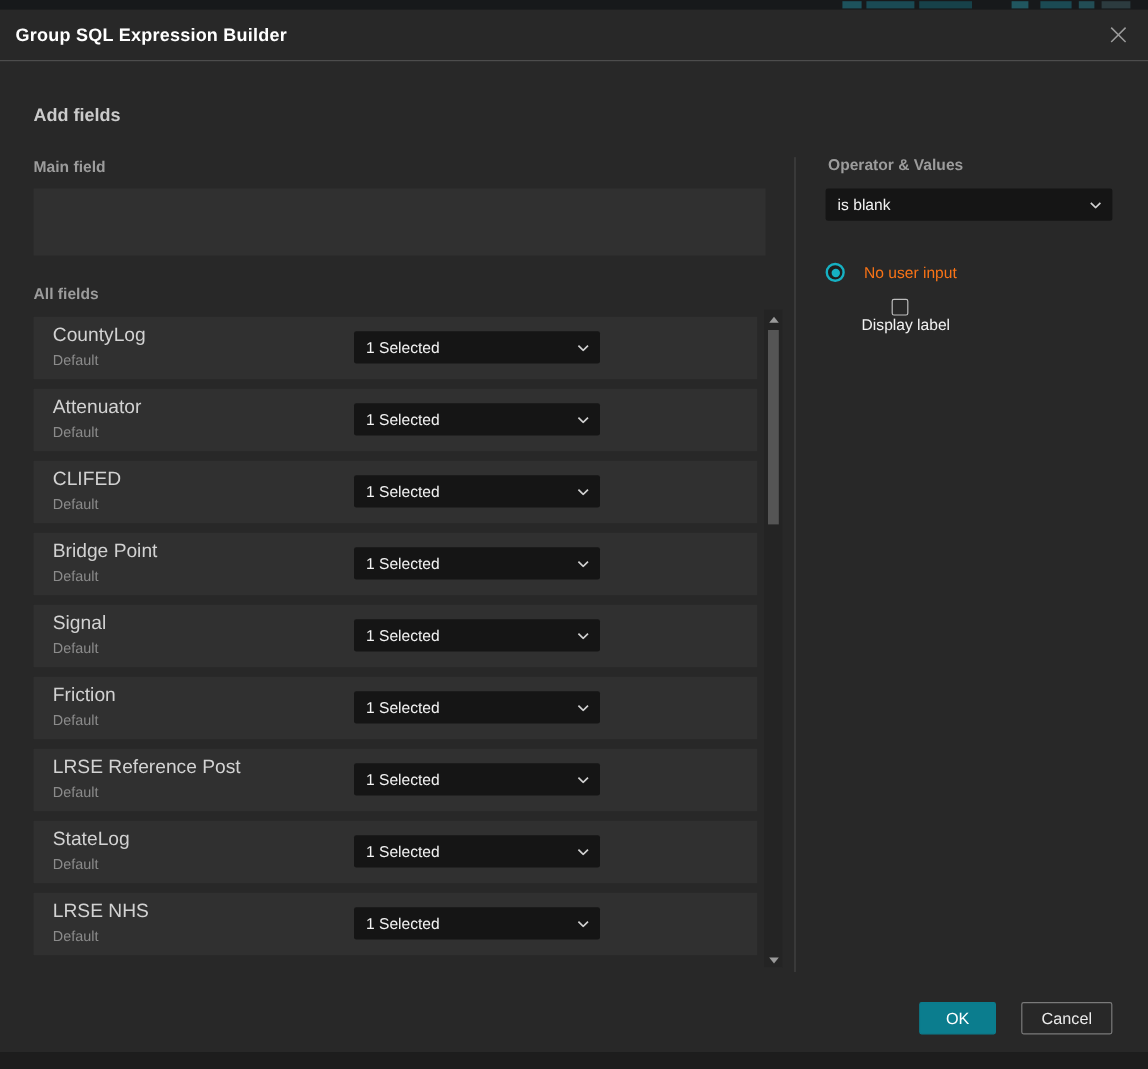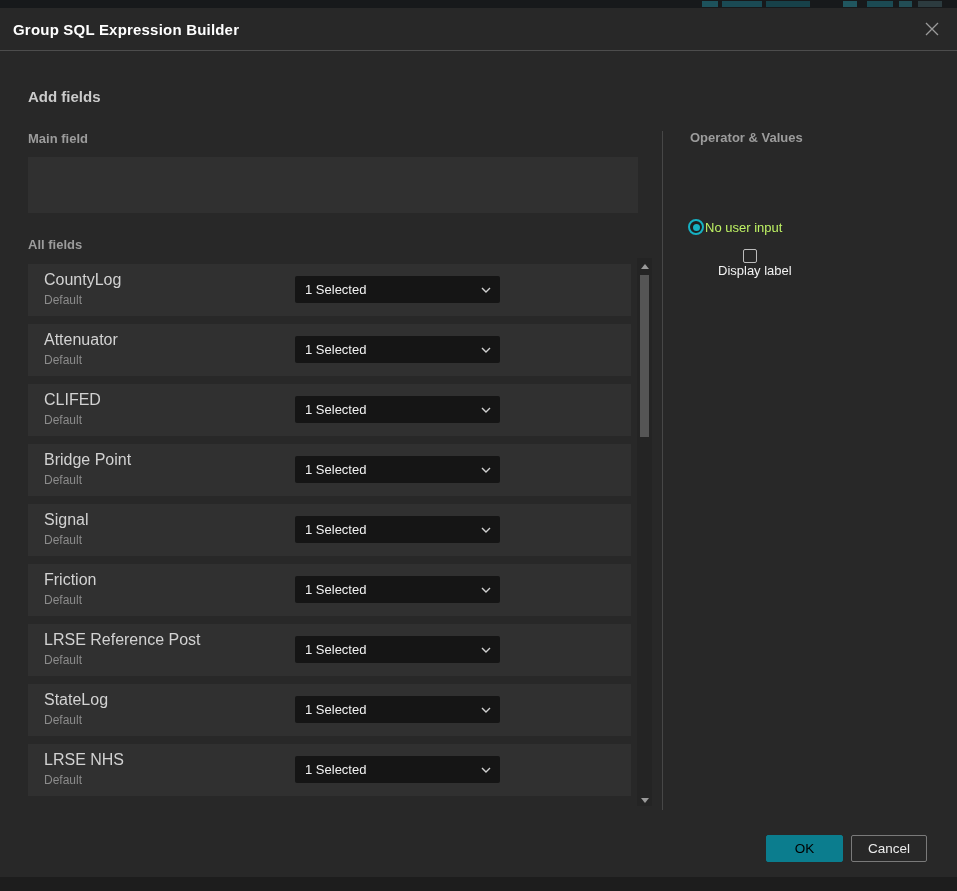--- a/index.html
+++ b/index.html
@@ -54,29 +54,29 @@
   .sb-thumb { position:absolute; left:3px; top:17px; width:9px; height:162px; background:#555555; cursor:pointer; }
 
   .v-divider { position:absolute; left:662px; top:123px; width:1px; height:679px; background:#474747; }
 
   .op-select { left:688px; top:149px; width:239px; }
 
   .radio-row { position:absolute; left:688px; top:211px; display:flex; align-items:center; cursor:pointer; }
   .radio-outer { width:16px; height:16px; border:2px solid #16b1c3; border-radius:50%; background:#1e1e1e;
                  display:flex; align-items:center; justify-content:center; flex:0 0 auto; }
   .radio-dot { width:7px; height:7px; border-radius:50%; background:#16b1c3; }
-  .radio-label { margin-left:1px; font-size:13px; color:#bef264; }
+  .radio-label { margin-left:16px; font-size:13px; color:#f97316; }
 
   .check-row { position:absolute; left:708px; top:241px; display:flex; align-items:center; cursor:pointer;flex-direction:column; }
   .checkbox { width:14px; height:14px; border:1.5px solid #bdbdbd; border-radius:2px; background:transparent; flex:0 0 auto; }
   .check-label { margin-left:10px; font-size:13px; color:#f2f2f2; }
 
   .footer-btn { position:absolute; top:827px; height:27px; border-radius:2px; font-size:13.5px;
                 font-family:"Liberation Sans", sans-serif; cursor:pointer; }
-  .btn-ok { left:766px; width:77px; background:#0b7d8e; border:1px solid #0b7d8e; color:#000000; }
+  .btn-ok { left:766px; width:64px; background:#0b7d8e; border:1px solid #0b7d8e; color:#ffffff; }
   .btn-cancel { left:851px; width:76px; background:transparent; border:1px solid #7a7a7a; color:#ececec; }
 </style>
 </head>
 <body>
 
 <div class="stage">
 
   <div class="bg-strip-top">
     <span class="bg-frag" style="left:702px;width:16px;background:#1d525c;"></span>
     <span class="bg-frag" style="left:722px;width:40px;background:#1a4a54;"></span>
@@ -207,20 +207,26 @@
 
     <div class="scrollbar">
       <span class="sb-arrow sb-up"></span>
       <span class="sb-thumb"></span>
       <span class="sb-arrow sb-down"></span>
     </div>
 
     <div class="v-divider"></div>
 
     <div class="field-label label-operator">Operator &amp; Values</div>
+    <div class="select op-select">
+      <span>is blank</span>
+      <svg class="chev" width="10" height="6" viewBox="0 0 10 6">
+          <path d="M1 1 L5 5 L9 1" stroke="#d0d0d0" stroke-width="1.4" fill="none"></path>
+        </svg>
+    </div>
 
     <div class="radio-row">
       <span class="radio-outer">
           <span class="radio-dot"></span>
         </span>
       <span class="radio-label">No user input</span>
     </div>
 
     <div class="check-row">
       <span class="checkbox"></span>

